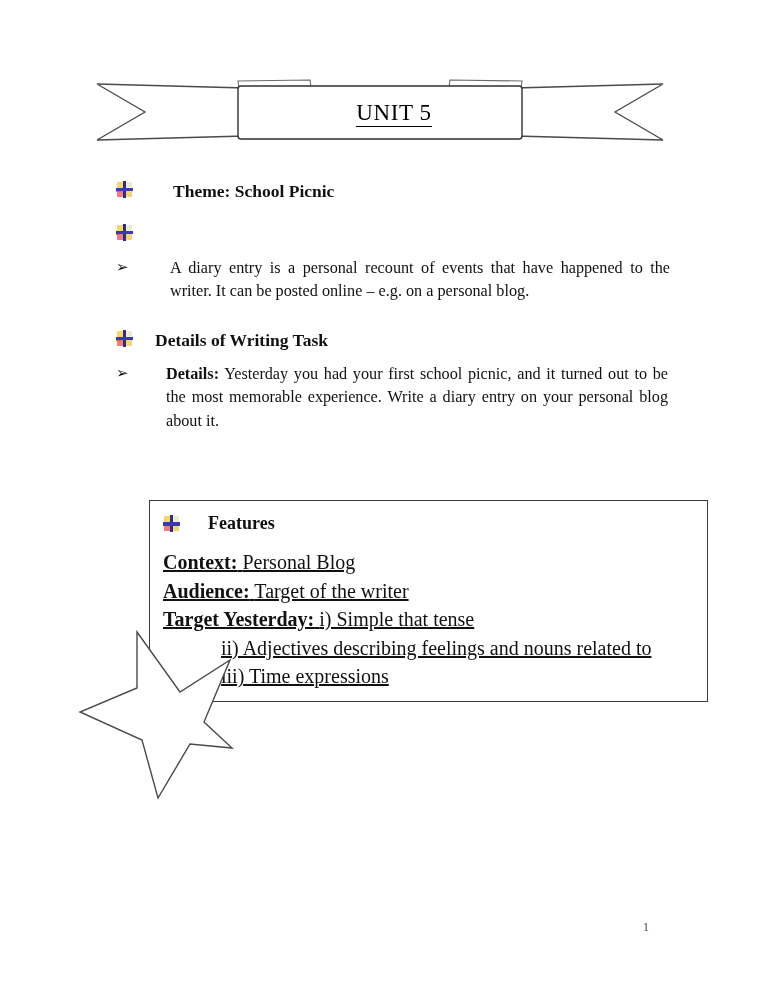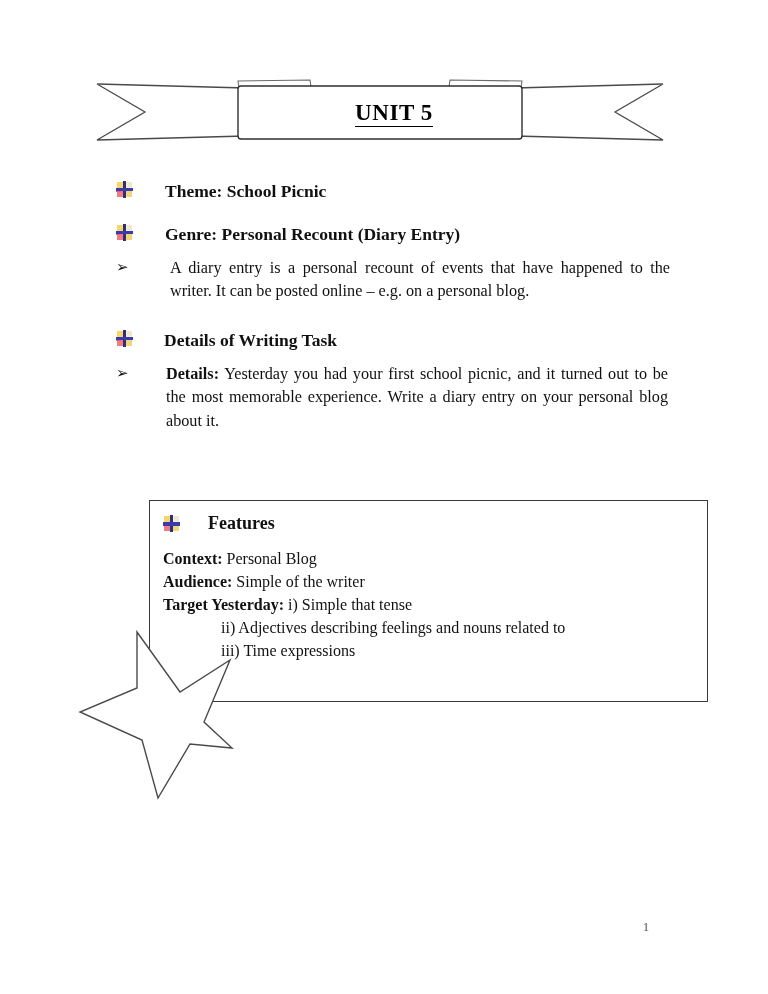--- a/index.html
+++ b/index.html
@@ -33,21 +33,21 @@
     width: 570px;
     height: 76px;
   }
   .banner-title {
     position: absolute;
     left: 145px;
     top: 28px;
     width: 308px;
     text-align: center;
     font-size: 23px;
-    font-weight: bold;
+    font-weight: normal;
     font-variant: small-caps;
     letter-spacing: 0.6px;
     color: #000000;
   }
   .banner-title span {
     border-bottom: 1.4px solid #000;
     padding-bottom: 1px;
   }
 
   
@@ -55,21 +55,21 @@
     position: absolute;
     left: 0;
     top: 0;
     width: 768px;
   }
 
   .head-row {
     position: absolute;
     display: flex;
     align-items: flex-start;
-    gap: 0;
+    gap: 8px;
   }
   .head-text {
     font-size: 17.5px;
     font-weight: bold;
     color: #111;
     line-height: 1.2;
   }
 
   
   .cross-icon {
@@ -133,23 +133,24 @@
     align-items: center;
     gap: 18px;
   }
   .features-head .head-text { font-size: 18px; }
 
   .features-list {
     position: absolute;
     left: 163px;
     top: 548px;
     width: 540px;
-    font-size: 16px;
+    font-size: 20px;
     line-height: 1.43;
     color: #111;
+    text-decoration: underline;
   }
   .features-list .frow { white-space: nowrap; }
   .features-list .flabel { font-weight: bold; }
   .tl-block {
     position: relative;
   }
   .tl-first { display: inline; }
   .tl-rest {
     margin-left: 58px;
     text-align: justify;
@@ -219,40 +220,39 @@
     <span class="cross-icon">
       <i class="q-tl"></i>
         <i class="q-tr"></i>
         <i class="q-bl"></i>
         <i class="q-br"></i>
       <i class="dot-lb"></i>
         <i class="dot-rt"></i>
         <i class="bar-v"></i>
         <i class="bar-h"></i>
     </span>
-    <span class="head-text" style="margin-left:32px;">Genre: Personal Recount (Diary Entry)</span>
   </div>
 
   <div class="arrow-row" style="left:116px; top:257px; width:554px;">
     <span class="arrow-icon">➢</span>
     <span class="para" style="margin-left:40px; width:502px;">A diary entry is a personal recount of events that have happened to the writer. It can be posted online – e.g. on a personal blog.</span>
   </div>
 
   <div class="head-row" style="left:116px; top:330px;">
     <span class="cross-icon">
       <i class="q-tl"></i>
         <i class="q-tr"></i>
         <i class="q-bl"></i>
         <i class="q-br"></i>
       <i class="dot-lb"></i>
         <i class="dot-rt"></i>
         <i class="bar-v"></i>
         <i class="bar-h"></i>
     </span>
-    <span class="head-text" style="margin-left:31px;text-align:right;">Details of Writing Task</span>
+    <span class="head-text" style="margin-left:14px;text-align:right;">Details of Writing Task</span>
   </div>
 
   <div class="arrow-row" style="left:116px; top:363px; width:554px;">
     <span class="arrow-icon">➢</span>
     <span class="para" style="margin-left:36px; width:502px;">
       <b>Details:</b>
       <span>Yesterday you had your first school picnic, and it turned out to be the most memorable experience. Write a diary entry on your personal blog about it.</span>
     </span>
   </div>
 </div>
@@ -273,21 +273,21 @@
   <span class="head-text" style="margin-left:10px;">Features</span>
 </div>
 
 <div class="features-list">
   <div class="frow">
     <span class="flabel">Context:</span>
     <span>Personal Blog</span>
   </div>
   <div class="frow">
     <span class="flabel">Audience:</span>
-    <span>Simple of the writer</span>
+    <span>Target of the writer</span>
   </div>
 
   <div class="tl-block">
     <div class="frow">
       <span class="flabel">Target Yesterday:</span>
       <span class="tl-first">i) Simple that tense</span>
     </div>
     <div class="tl-rest">
       <span class="tl-line-a">ii) Adjectives describing feelings and nouns related to</span>
       <span class="tl-line-a">iii) Time expressions</span>

